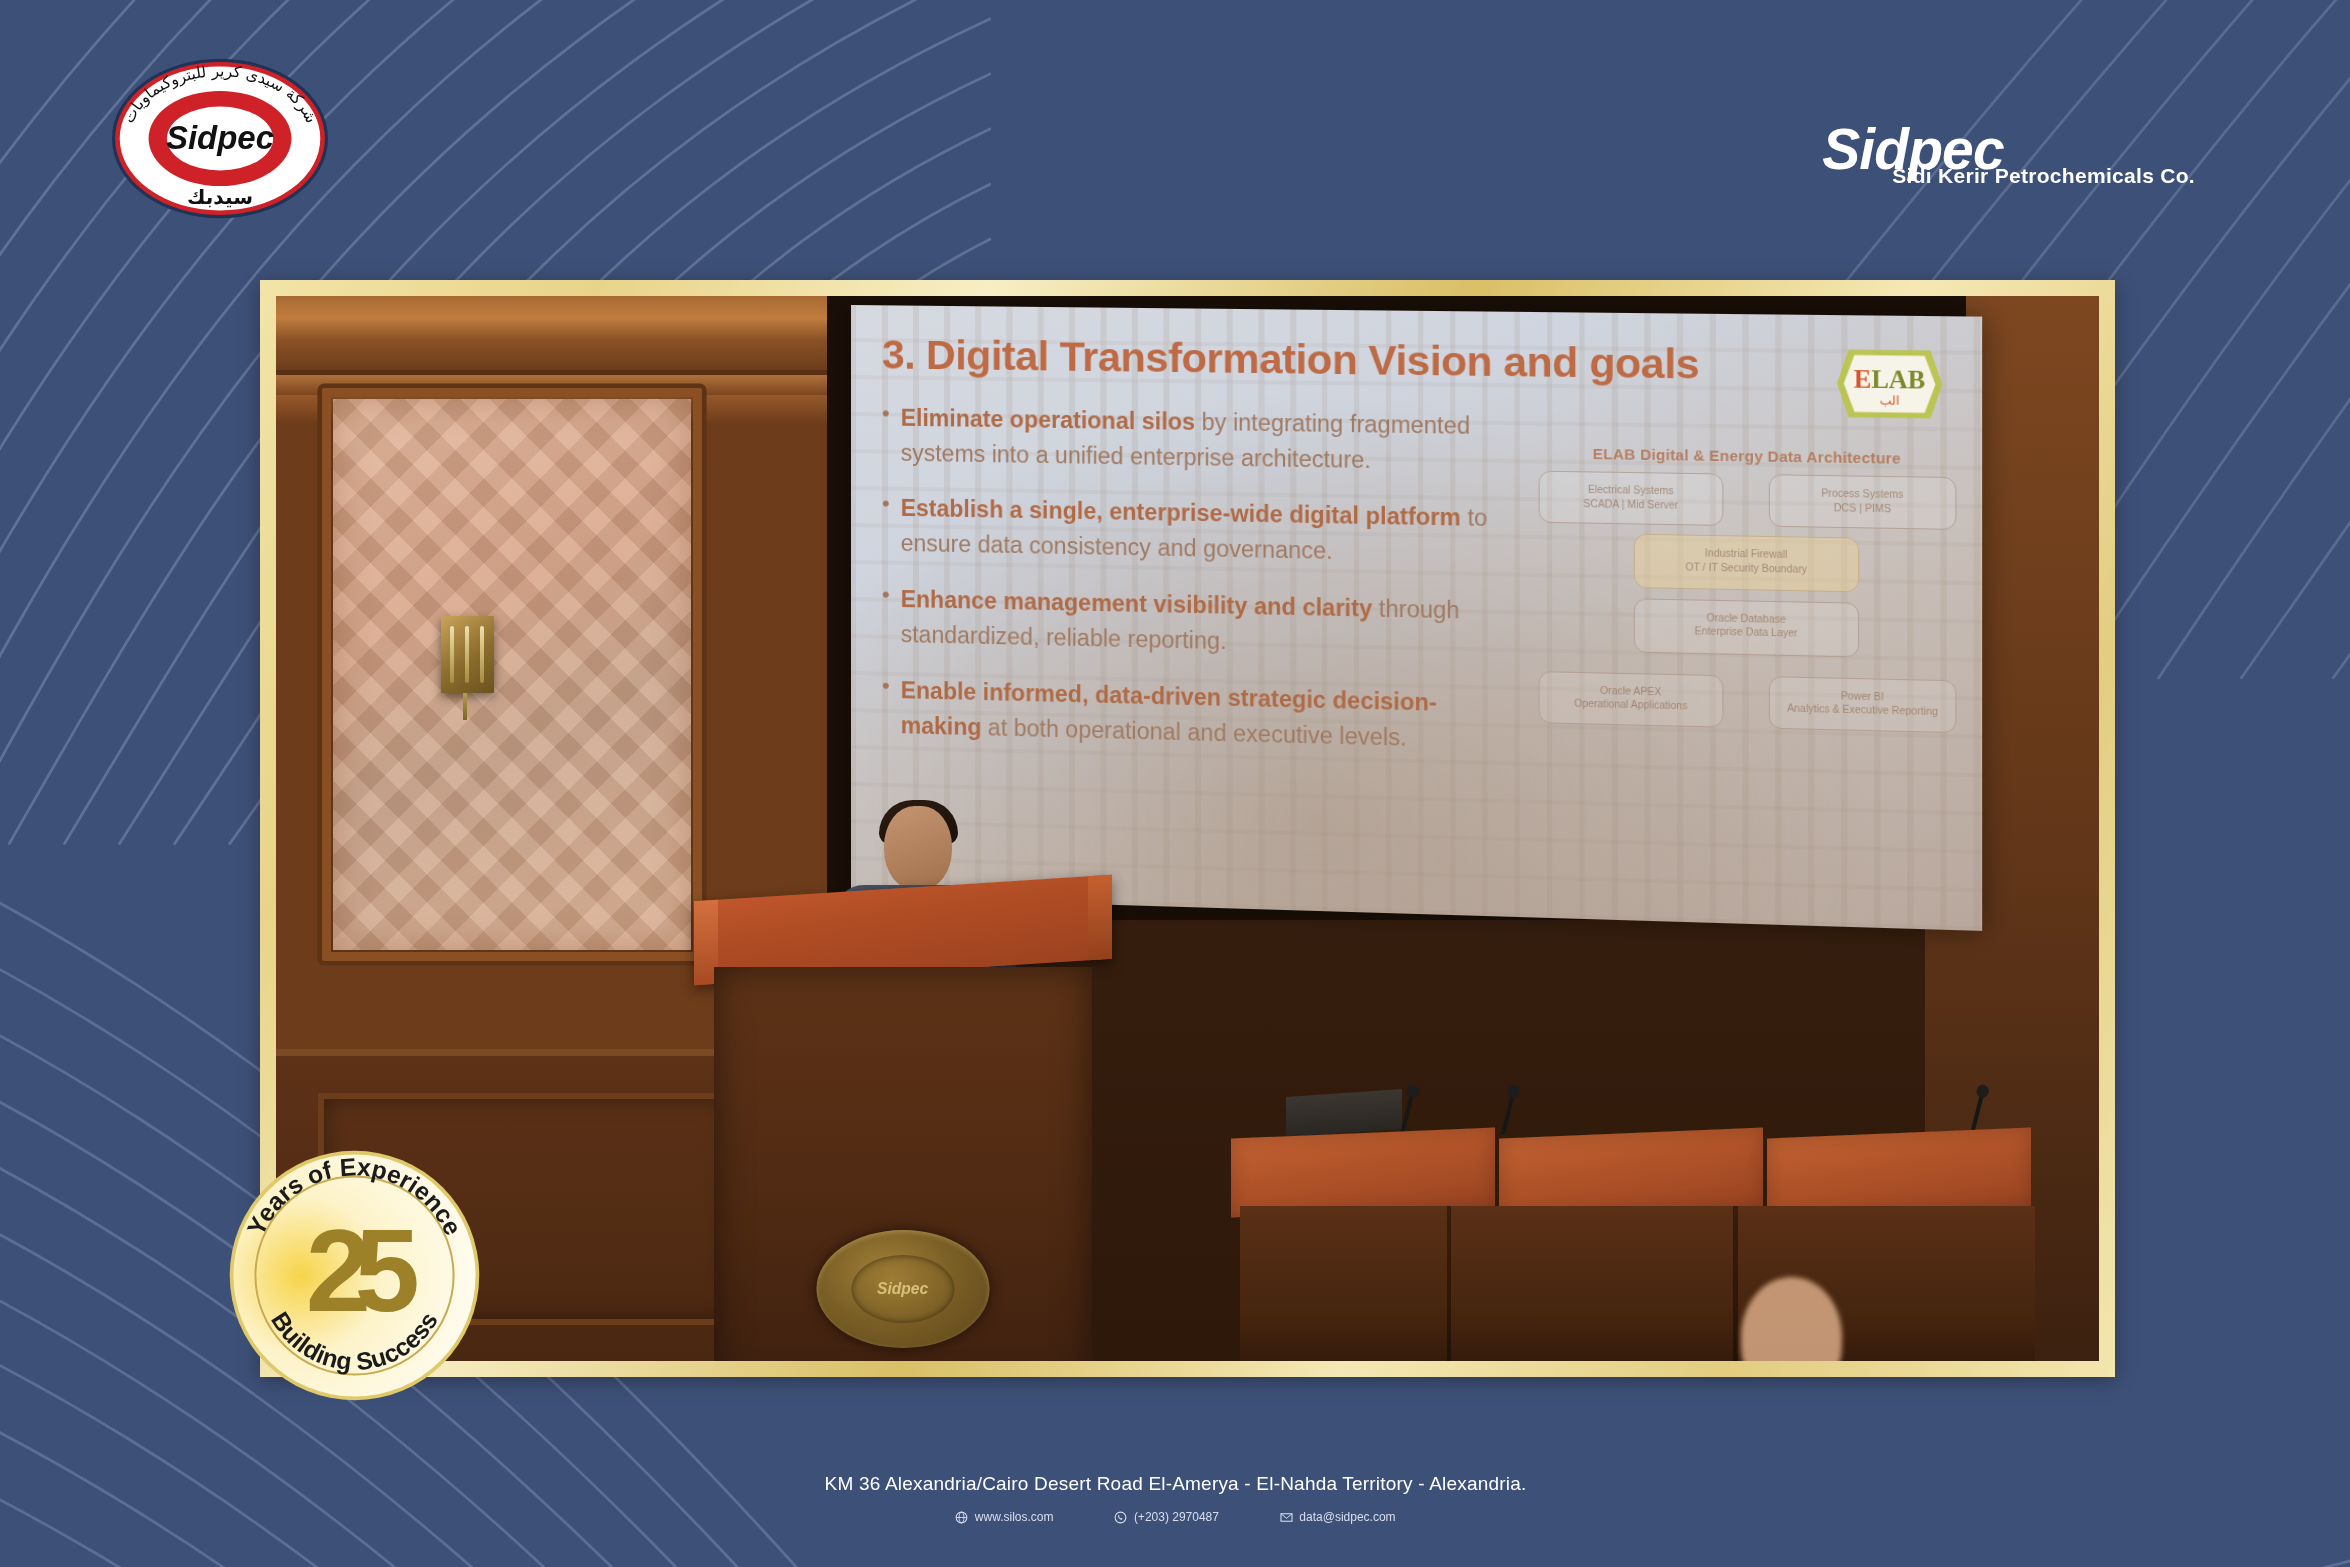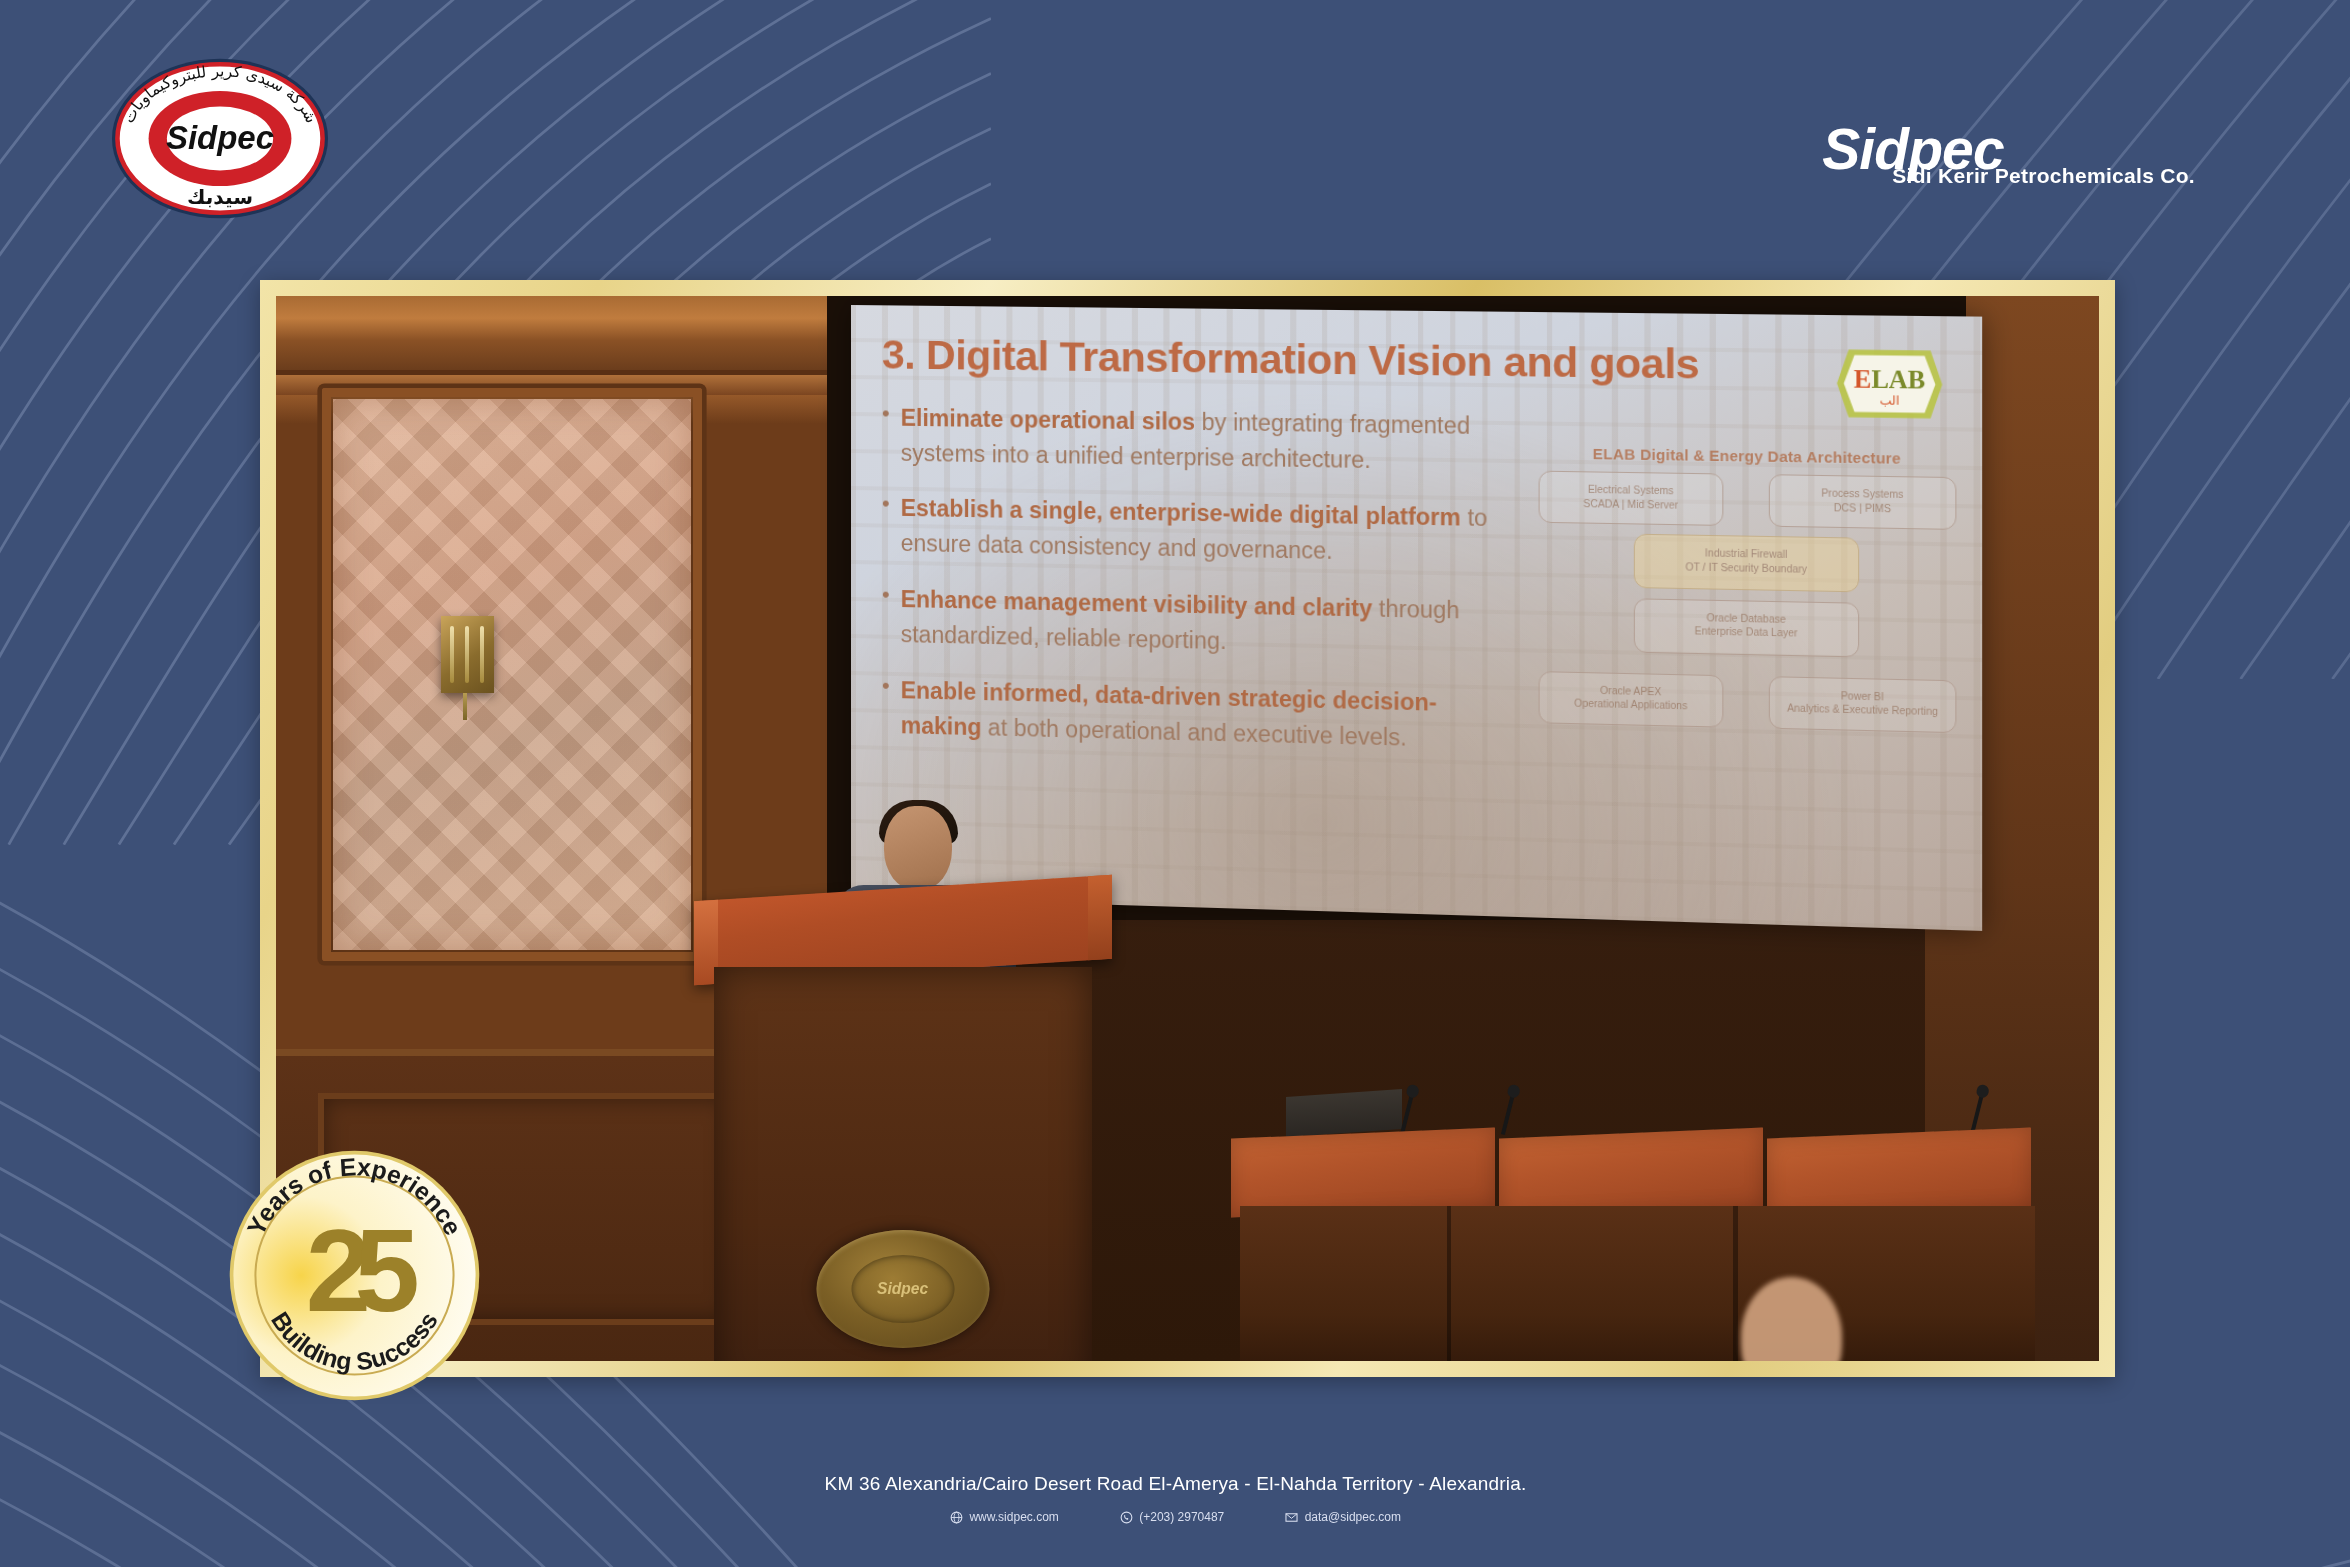--- a/index.html
+++ b/index.html
@@ -491,21 +491,21 @@
 
 <div class="footer">
   <div class="f-addr">KM 36 Alexandria/Cairo Desert Road El-Amerya - El-Nahda Territory - Alexandria.</div>
   <div class="f-contacts">
     <span>
       <svg class="ci" viewBox="0 0 16 16">
         <circle cx="8" cy="8" r="6.6" fill="none" stroke="#d9dff0" stroke-width="1.3"></circle>
         <ellipse cx="8" cy="8" rx="3" ry="6.6" fill="none" stroke="#d9dff0" stroke-width="1.1"></ellipse>
         <line x1="1.4" y1="8" x2="14.6" y2="8" stroke="#d9dff0" stroke-width="1.1"></line>
       </svg>
-      <em style="font-style:normal">www.sidpec.com</em>
+      <em style="font-style:normal">www.silos.com</em>
     </span>
     <span>
       <svg class="ci" viewBox="0 0 16 16">
         <circle cx="8" cy="8" r="6.6" fill="none" stroke="#d9dff0" stroke-width="1.3"></circle>
         <path d="M5.2 5.1 c1.2-.5 1.6 1.1 1.2 1.6 -.5.6 1.5 2.6 2.1 2.1 .5-.4 2.1 0 1.6 1.2 -.4 1-2 .9-3.4-.5 -1.4-1.4-2-3.2-1.5-4.4z" fill="#d9dff0"></path>
       </svg>
       <em style="font-style:normal">(+203) 2970487</em>
     </span>
     <span>
       <svg class="ci" viewBox="0 0 16 16">

